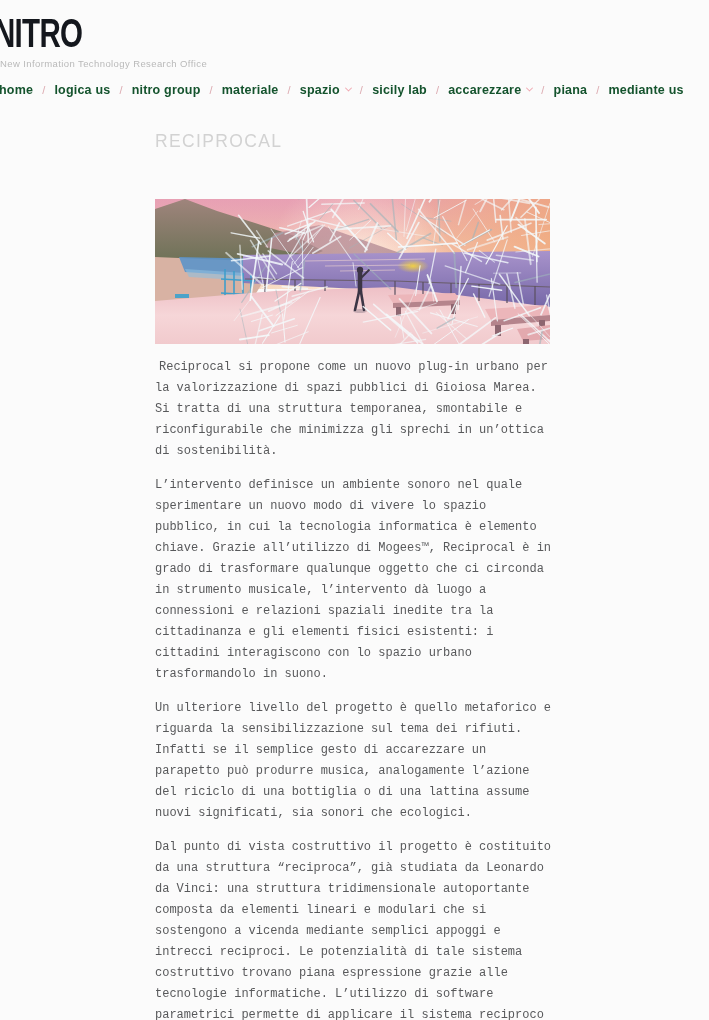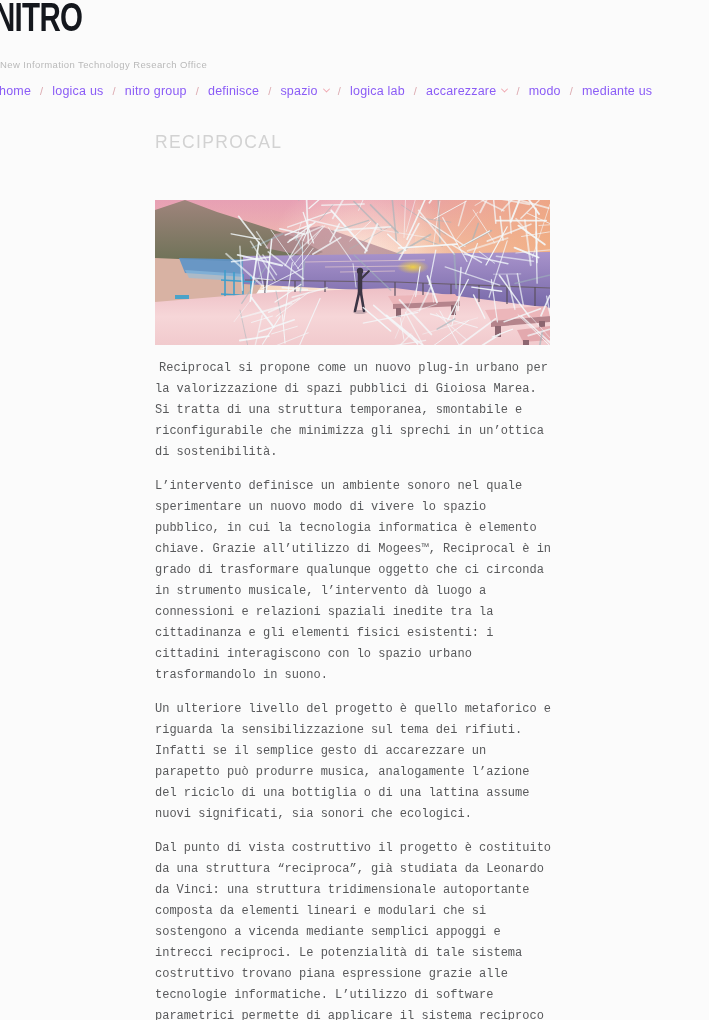--- a/index.html
+++ b/index.html
@@ -3,55 +3,56 @@
 <meta charset="utf-8">
 <style>
   * { margin:0; padding:0; box-sizing:border-box; }
   html,body { width:709px; height:1020px; overflow:hidden; }
   body {
     background:#fbfbfb;
     font-family:"Liberation Sans", sans-serif;
     color:#58595b;
   }
   
-  .site-header { padding-top:0; }
+  .site-header { padding-top:16px; }
   .logo {
     display:inline-block;
     margin-left:-6px;
     margin-top:-3px;
     font-size:41px;
     font-weight:700;
     letter-spacing:-1px;
     color:#14171d;
     transform:scaleX(.72);
     transform-origin:left top;
     line-height:1.0;
     cursor:pointer;
   }
   .tagline {
     margin-left:0px;
-    margin-top:21px;
+    margin-top:4px;
     font-size:9.5px;
     letter-spacing:.4px;
     color:#b9b9b9;
   }
   
   .nav {
     display:flex;
     align-items:center;
     margin-left:-1px;
     margin-top:14px;
     font-size:12.5px;
     letter-spacing:.2px;
     white-space:nowrap;
   }
   .nav a {
-    color:#8b5cf6;
+    color:#14532d;
     text-decoration:none;
     cursor:pointer;
+    font-weight:bold;
   }
   .nav .sep {
     color:#dcaab0;
     margin:0 9px;
     font-size:11px;
   }
   .chev {
     display:inline-block;
     width:5px; height:5px;
     border-right:1.5px solid rgba(226,60,79,.45);
@@ -98,29 +99,29 @@
   <div class="logo">NITRO</div>
   <div class="tagline">New Information Technology Research Office</div>
 
   <nav class="nav">
     <a>home</a>
     <span class="sep">/</span>
     <a>logica us</a>
     <span class="sep">/</span>
     <a>nitro group</a>
     <span class="sep">/</span>
-    <a>definisce</a>
+    <a>materiale</a>
     <span class="sep">/</span>
     <a><span>spazio</span><span class="chev"></span></a>
     <span class="sep">/</span>
-    <a>logica lab</a>
+    <a>sicily lab</a>
     <span class="sep">/</span>
     <a><span>accarezzare</span><span class="chev"></span></a>
     <span class="sep">/</span>
-    <a>modo</a>
+    <a>piana</a>
     <span class="sep">/</span>
     <a>mediante us</a>
   </nav>
 </header>
 
 <main class="main">
   <h1 class="page-title">RECIPROCAL</h1>
 
   <div class="hero">
     <svg width="395" height="145" viewBox="0 0 395 145">

